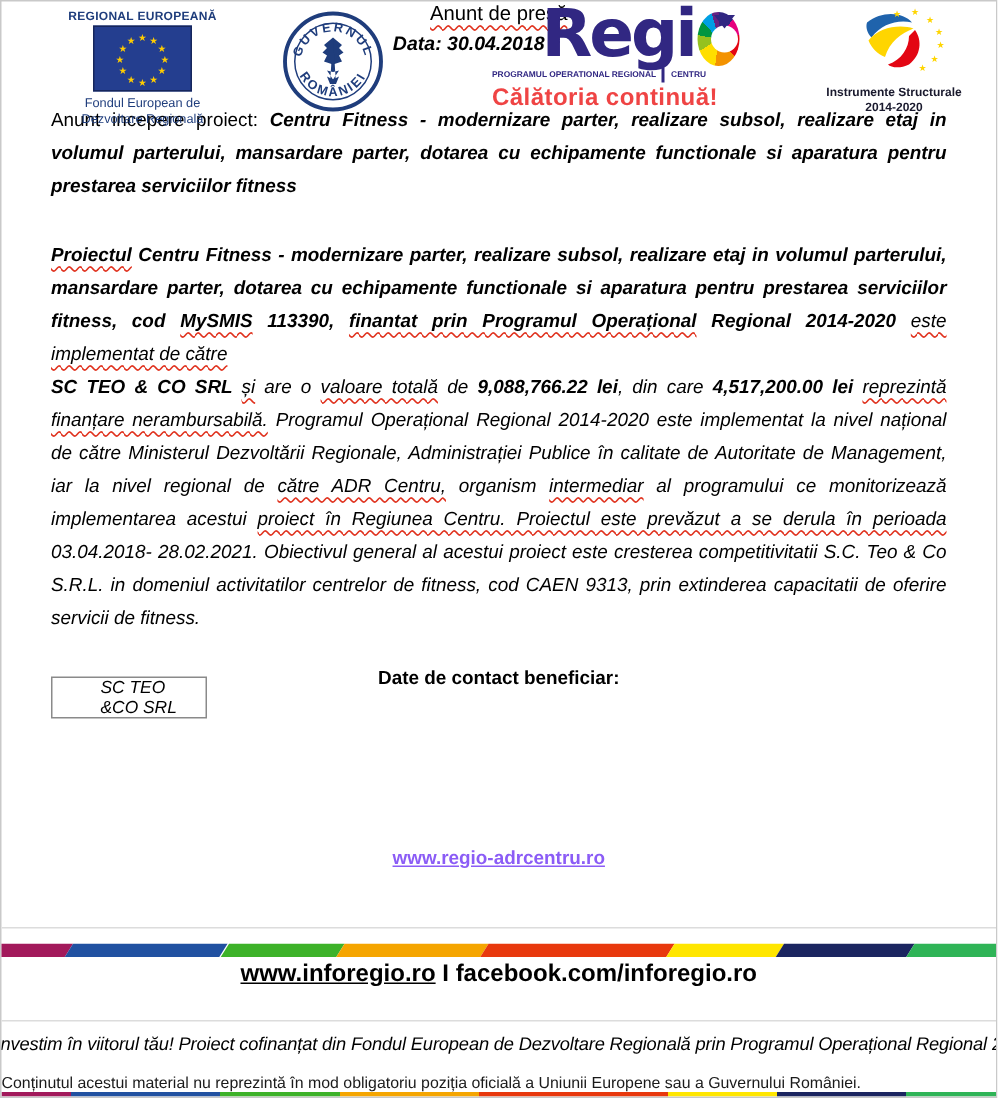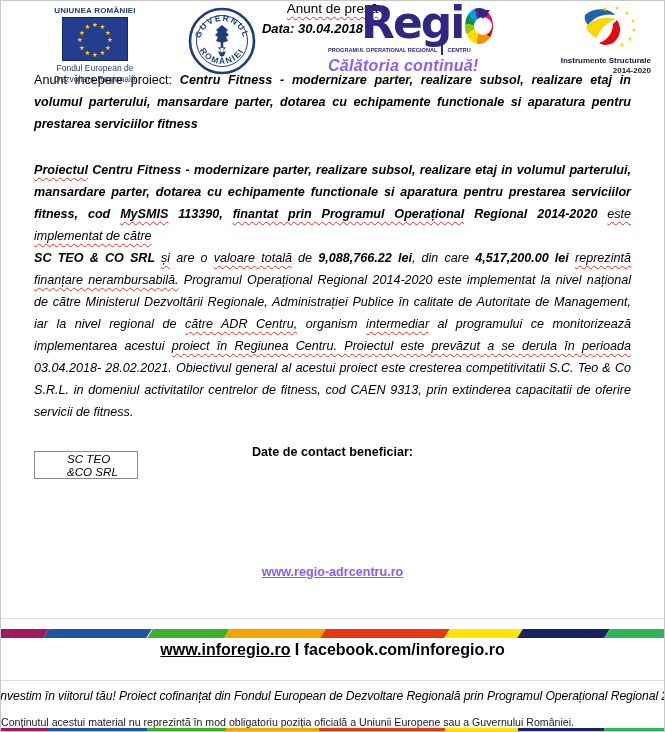--- a/index.html
+++ b/index.html
@@ -22,23 +22,23 @@
   .regio-block { position:absolute; left:327px; top:2px; width:165px; }
   .regio-word { display:flex; align-items:flex-start; color:#312782; font-weight:bold; font-size:44px; line-height:40px; letter-spacing:-2px; font-family:"DejaVu Sans", sans-serif;margin-left:33px; }
   .regio-wheel { position:relative; width:36px; height:36px; margin-top:5px; margin-left:2px; border-radius:50%;
     background:conic-gradient(#312782 0 10%, #e6007e 10% 22%, #e30613 22% 38%, #f39200 38% 52%, #ffde00 52% 66%, #95c11f 66% 78%, #009640 78% 88%, #009fe3 88% 96%, #662483 96% 100%);
   }
   .regio-wheel::after { content:""; position:absolute; left:9px; top:9px; width:18px; height:18px; background:#fff; border-radius:50%; }
   .regio-wheel::before { content:""; position:absolute; left:11px; top:2px; width:0; height:0; z-index:2;
     border-left:7px solid transparent; border-right:7px solid transparent; border-top:9px solid #312782; }
   .regio-sub { display:flex; align-items:center; gap:4px; margin-top:1px; color:#312782; font-weight:bold; font-size:5.6px; }
   .regio-sub .divider { width:2px; height:10px; background:#312782; }
-  .regio-tagline { margin-top:2px; color:#8b5cf6; font-weight:bold; font-size:16px; letter-spacing:.3px;font-style:italic; }
-
-  .is-block { position:absolute; left:540px; top:4px; width:110px; text-align:right; color:#1a1a2e; }
+  .regio-tagline { margin-top:2px; color:#ef4444; font-weight:bold; font-size:16px; letter-spacing:.3px; }
+
+  .is-block { position:absolute; left:540px; top:4px; width:110px; text-align:center; color:#1a1a2e; }
   .is-text { font-size:8px; font-weight:bold; line-height:1.3; margin-top:1px; }
 
   
   .title-row { text-align:center; font-size:13.5px; }
   .date-row { text-align:center; padding-right:40px; margin-top:5px; font-size:13px; font-weight:bold; font-style:italic; }
 
   .para { margin:0 33px; font-size:12.6px; line-height:22px; text-align:justify; }
   .p1 { margin-top:33px; }
   .p1 .rest { font-weight:bold; font-style:italic; }
   .p2a { margin-top:24px; font-style:italic; }
@@ -69,21 +69,21 @@
     background:linear-gradient(90deg,#a2195b 0 7%,#2151a1 7% 22%,#3db229 22% 34%,#f5a500 34% 48%,#e8380d 48% 67%,#ffe600 67% 78%,#1b2560 78% 91%,#2fb457 91% 100%); }
 </style>
 </head>
 <body>
 
 <div class="page">
 
   <div class="logos">
 
     <div class="eu-block">
-      <div class="eu-top">UNIUNEA ROMÂNIEI</div>
+      <div class="eu-top">REGIONAL EUROPEANĂ</div>
       <div class="eu-flag">
         <svg width="64" height="42" viewBox="0 0 64 42">
           <g fill="#ffcc00" font-size="6.5" text-anchor="middle" font-family="DejaVu Sans, sans-serif">
             <text x="32" y="9">★</text>
               <text x="39.5" y="11">★</text>
               <text x="45" y="16.5">★</text>
             <text x="47" y="24">★</text>
               <text x="45" y="31.5">★</text>
               <text x="39.5" y="37">★</text>
             <text x="32" y="39">★</text>

